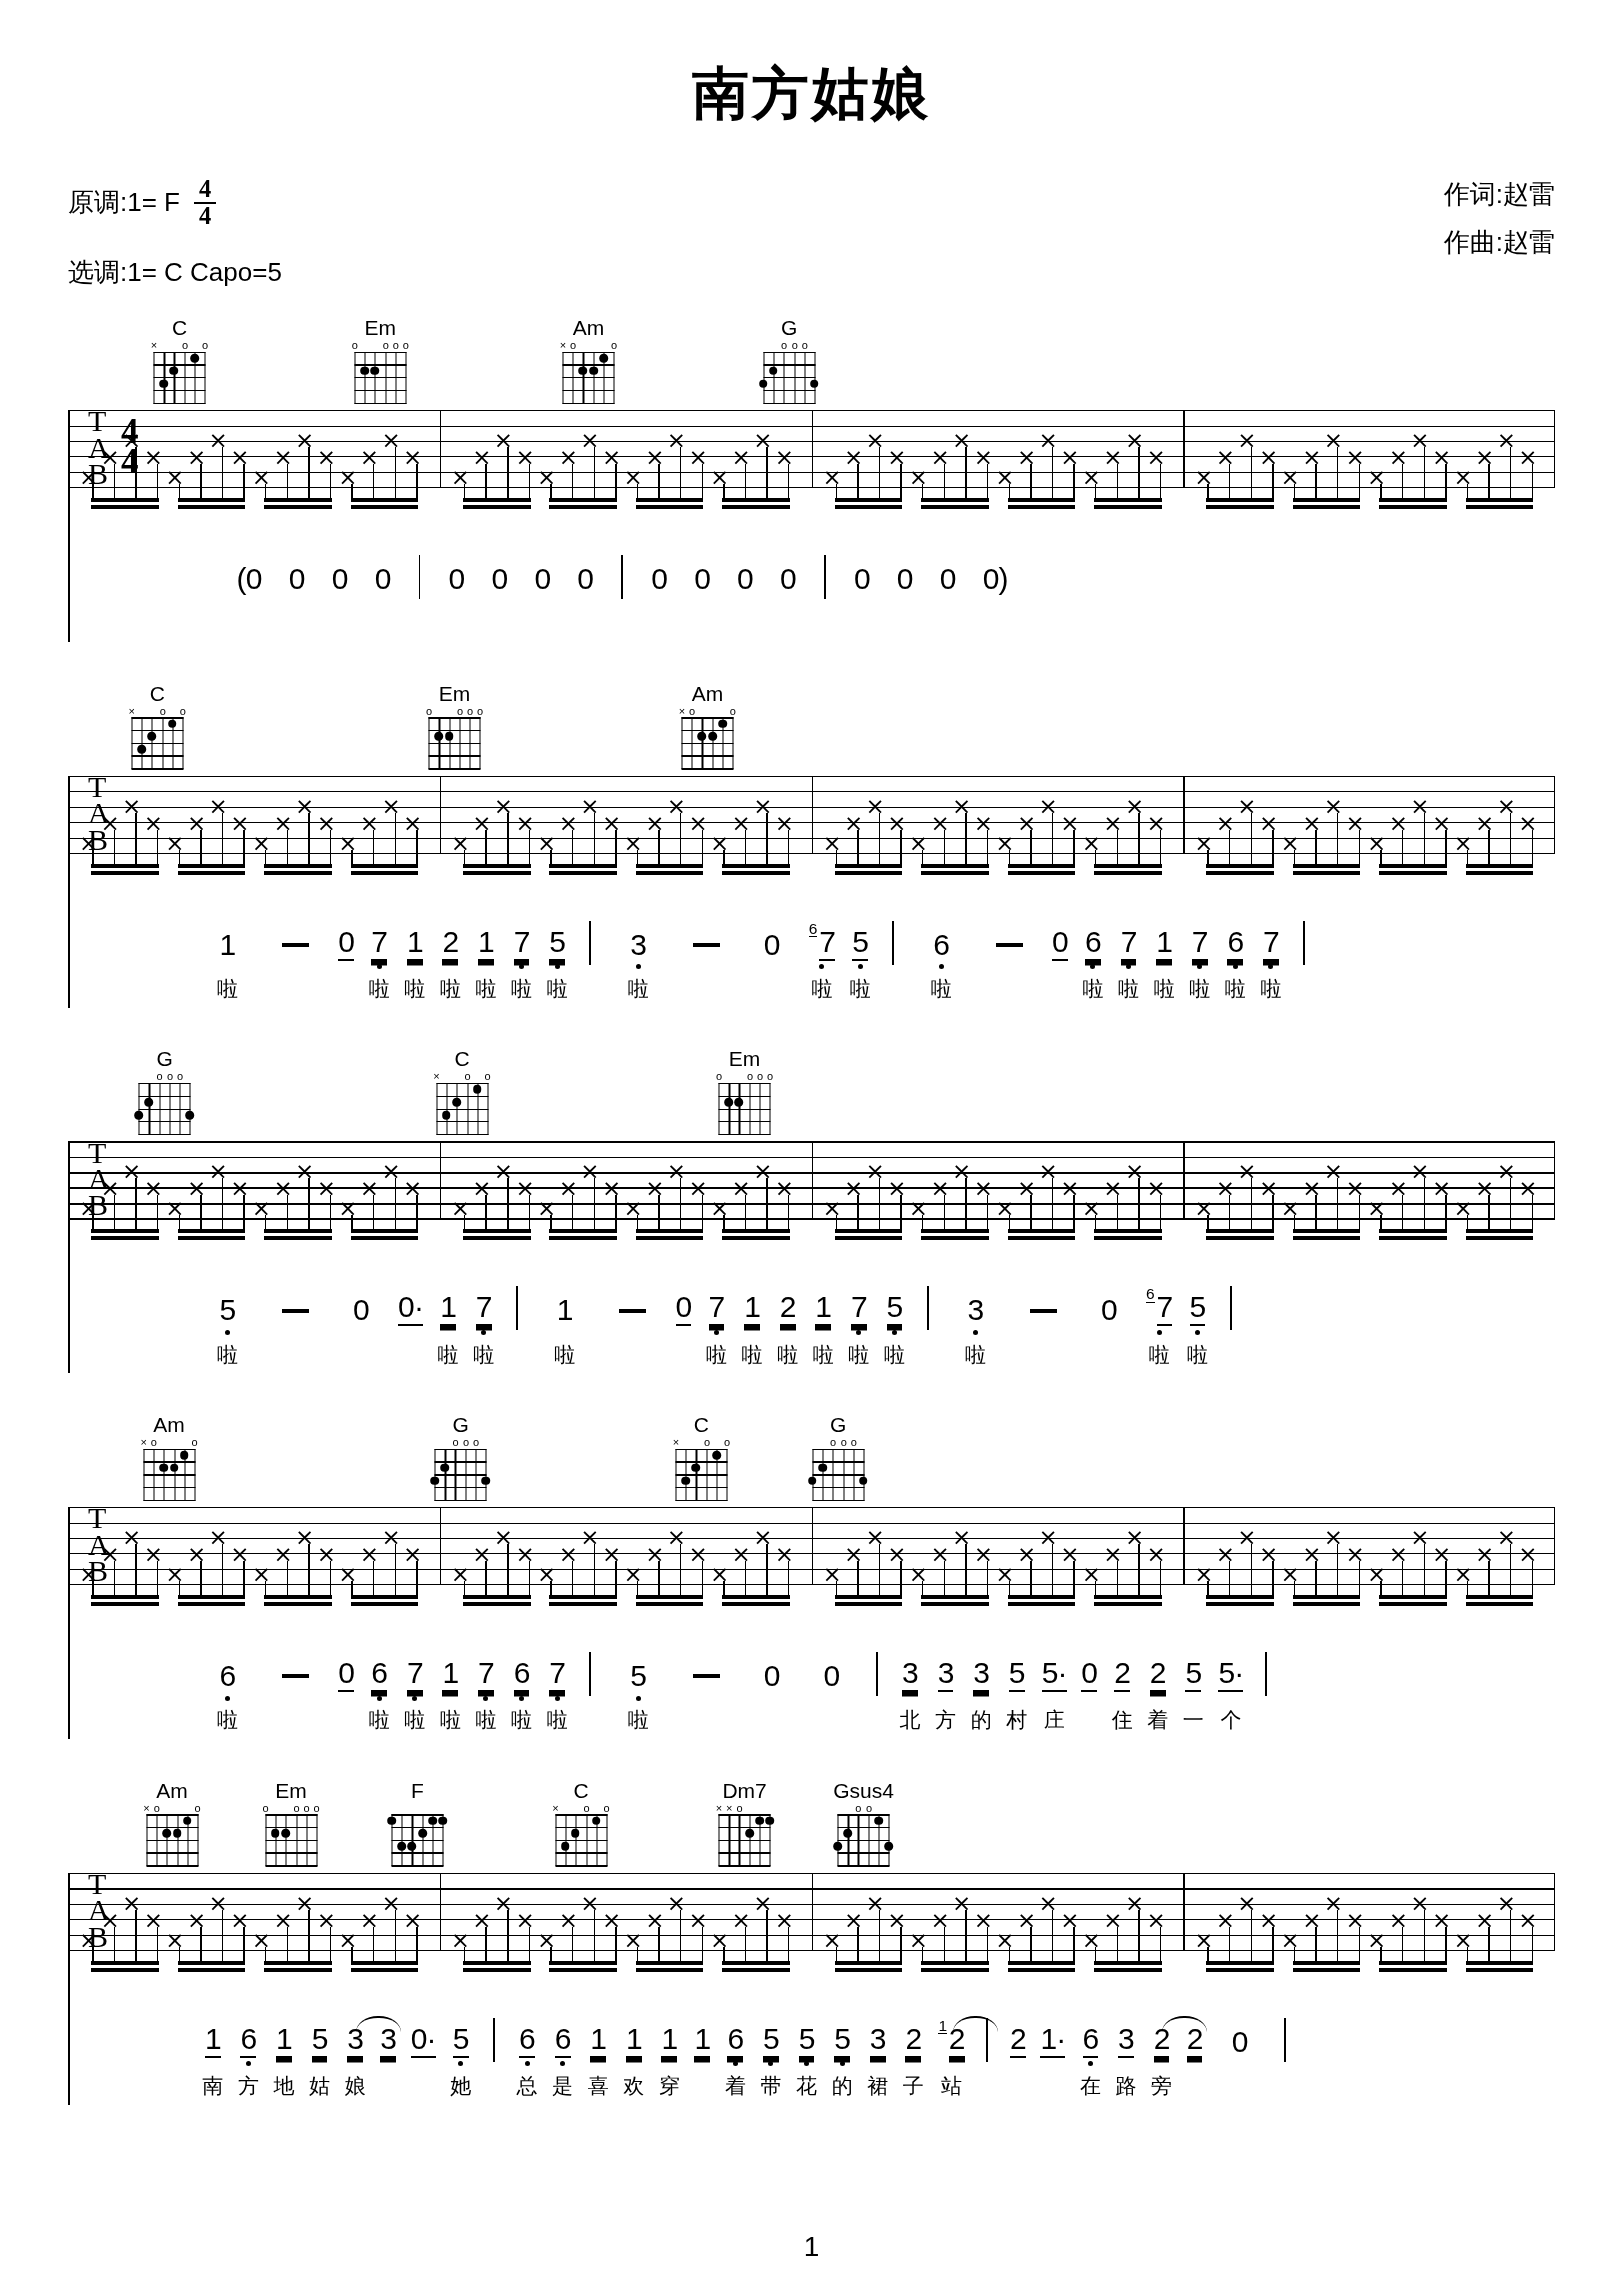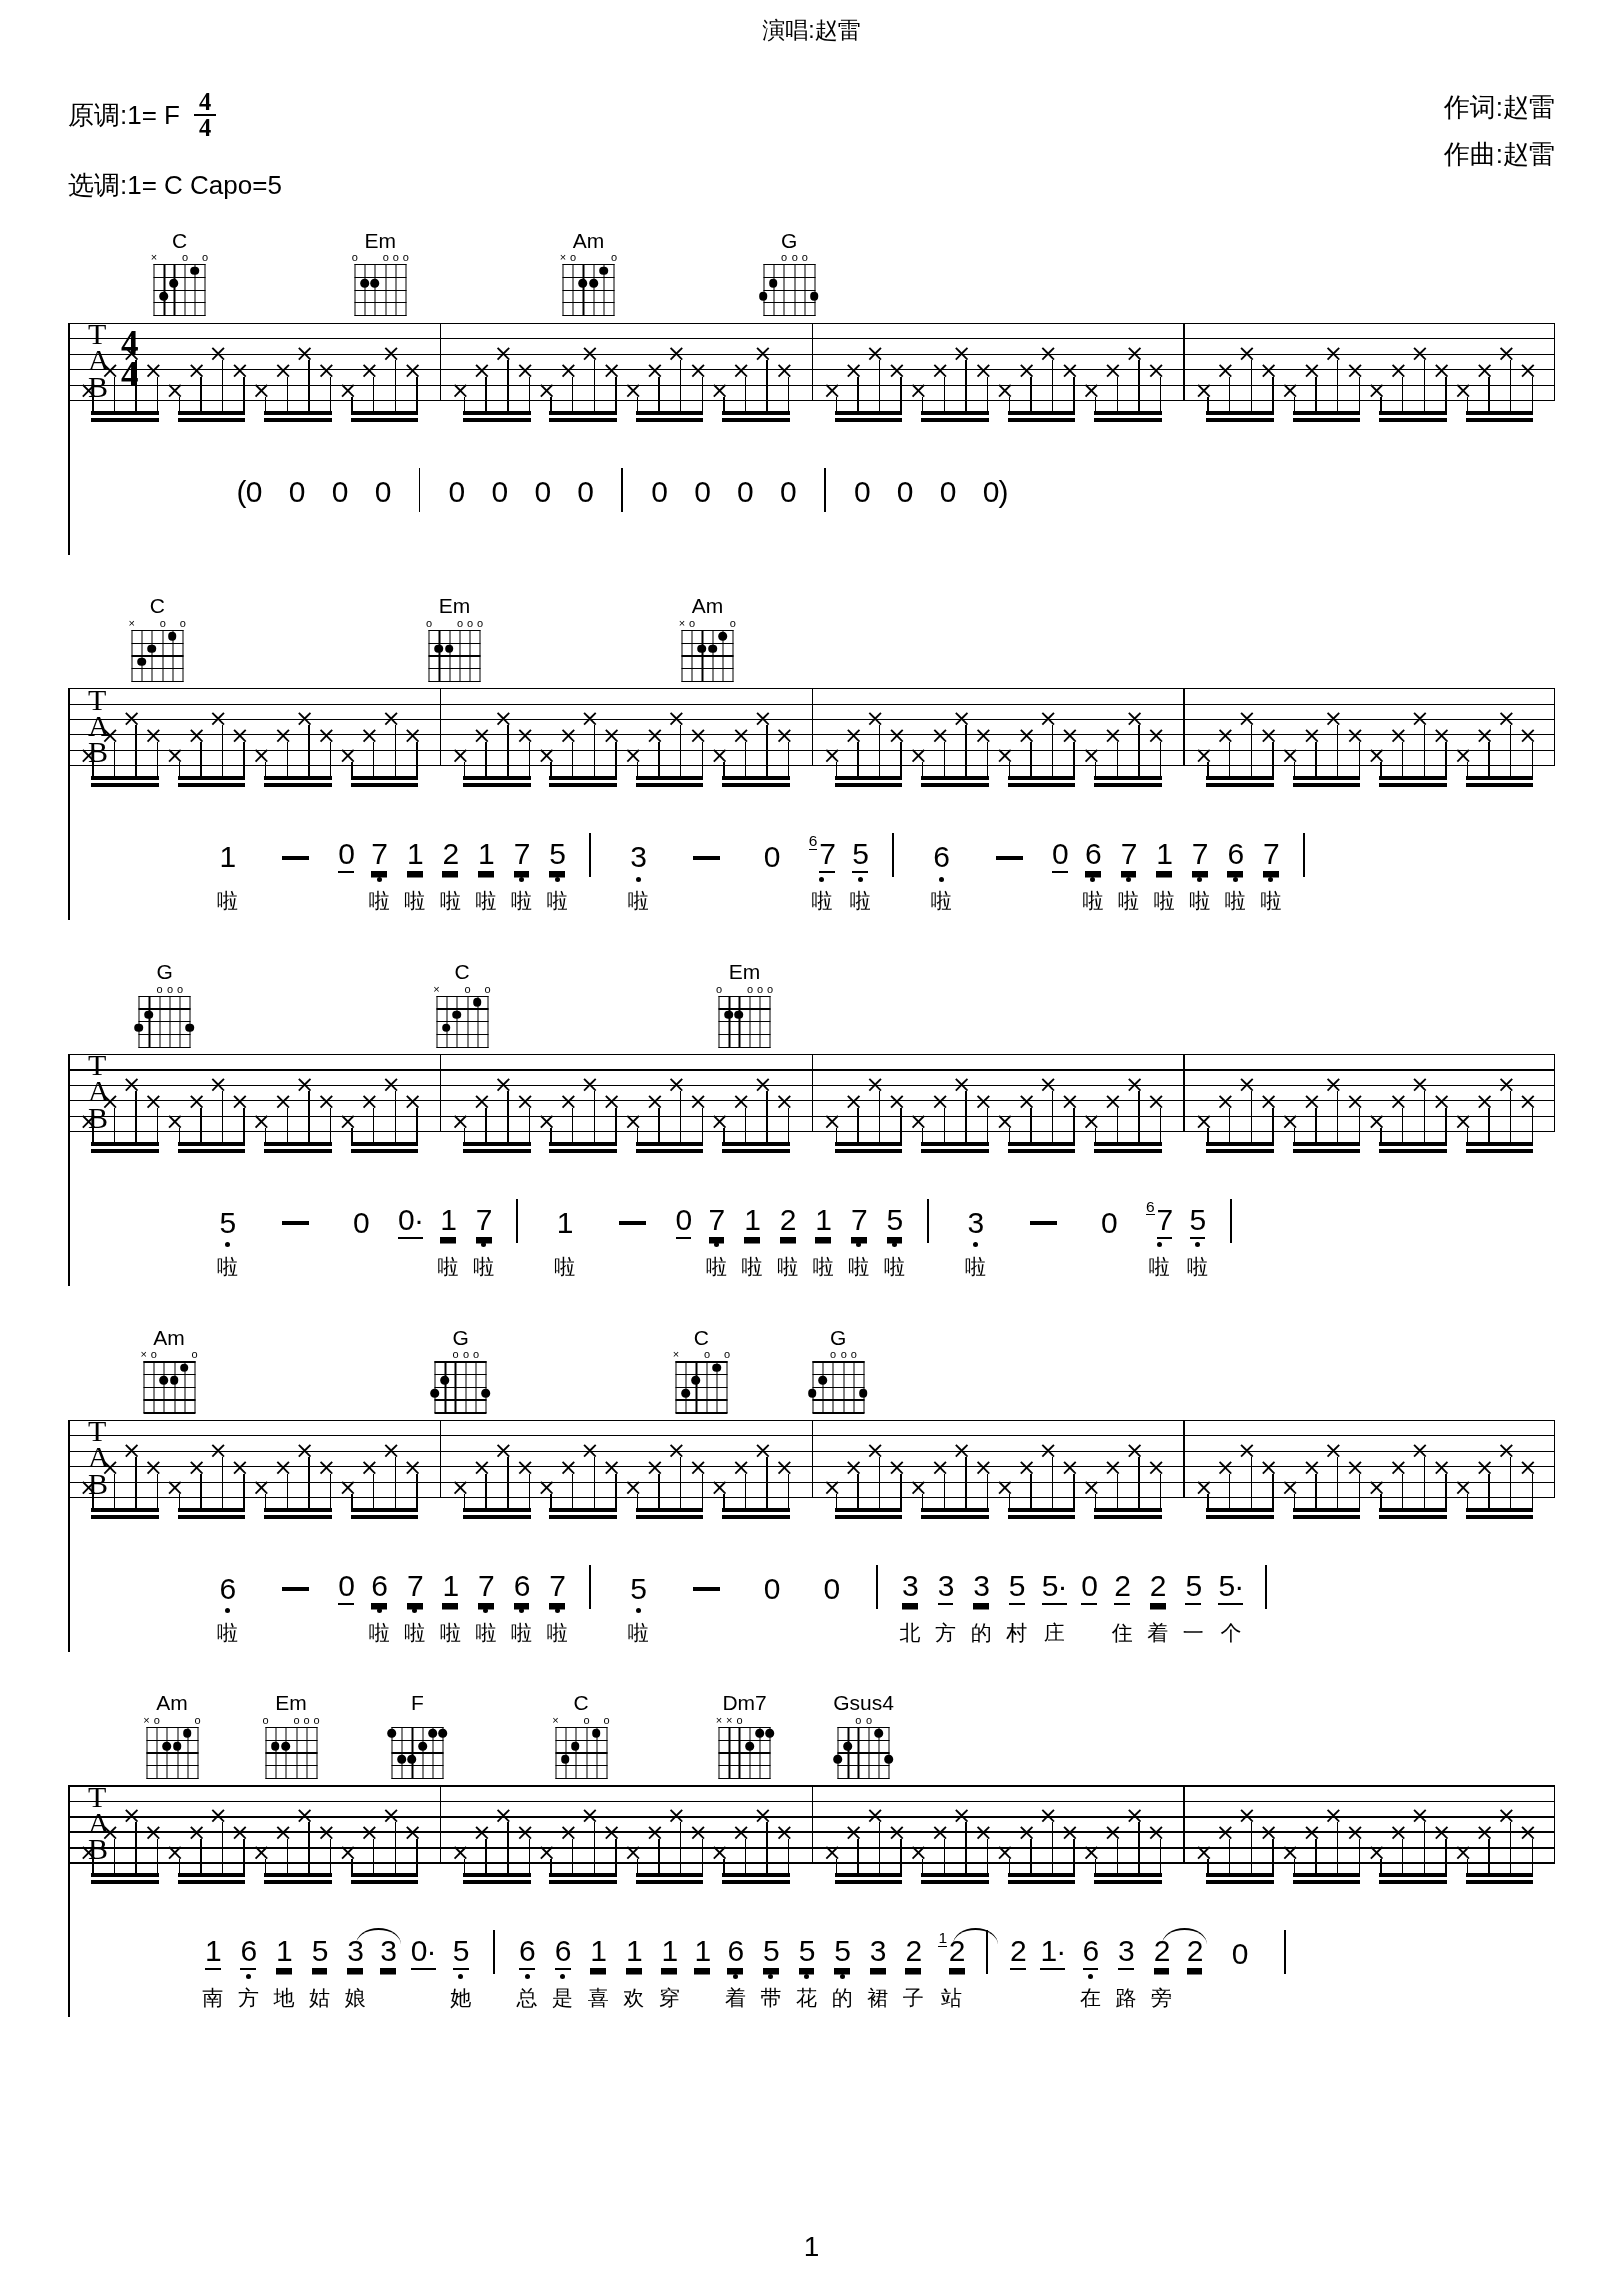--- a/index.html
+++ b/index.html
@@ -66,21 +66,21 @@
        border-top:2.3px solid #000;border-radius:50% 50% 0 0 / 100% 100% 0 0;}
 
   .footer{position:absolute;bottom:33px;left:0;width:100%;text-align:center;font-size:28px;}
 </style>
 </head>
 <body>
 
 <div class="page">
   <div class="content">
 
-    <div class="subtitle">演唱:赵雷</div>
+    <div class="title">南方姑娘</div>
 
     <div class="meta">
       <div class="meta-left">
         <div class="row1">
           <span>原调:1= F</span><span class="frac"><span class="fnum">4</span><span class="fden">4</span></span>
         </div>
         <div class="row2">选调:1= C  Capo=5</div>
       </div>
       <div class="meta-right">
         <div class="row1">作词:赵雷</div>

